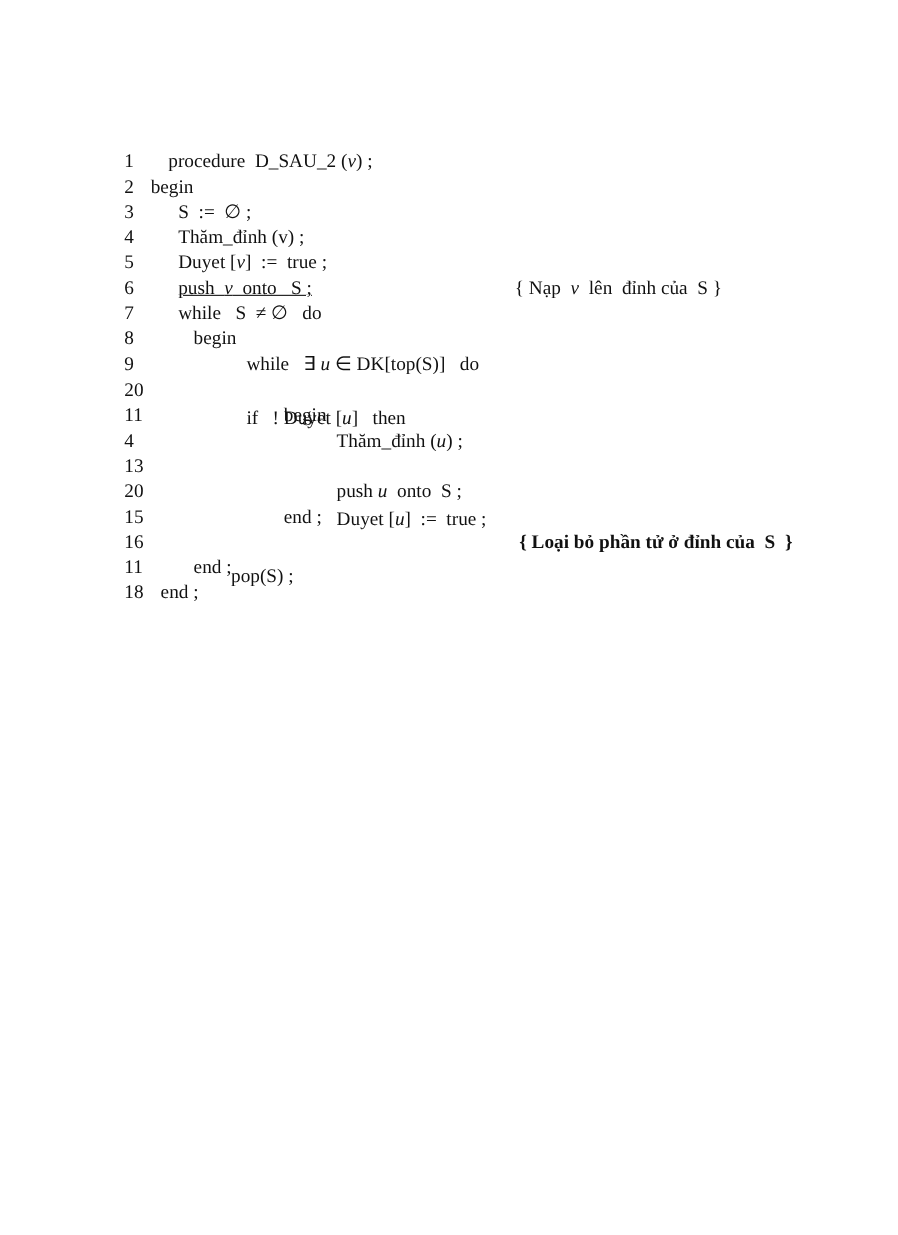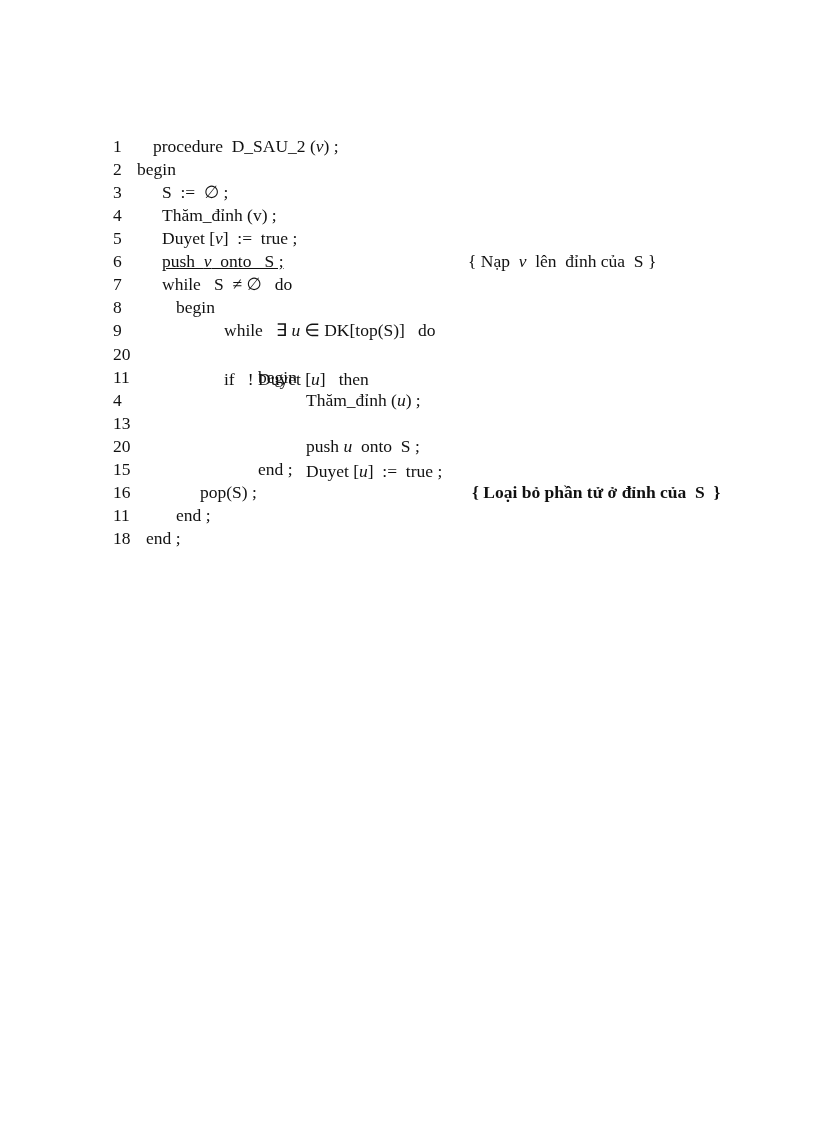--- a/index.html
+++ b/index.html
@@ -24,16 +24,16 @@
     <div class="line" style="top: 115.3px;"><span class="num">6</span><span class="txt" style="left: 162px; text-decoration: underline;">push  <i>v</i>  onto   S ;</span><span class="cmt" style="left: 468px;">{ Nạp  <i>v</i>  lên  đỉnh của  S }</span></div>
     <div class="line" style="top: 138.36px;"><span class="num">7</span><span class="txt" style="left: 162px; text-align: center;">while   S  ≠ ∅   do</span></div>
     <div class="line" style="top: 161.42px;"><span class="num">8</span><span class="txt" style="left: 176px;">begin</span></div>
     <div class="line" style="top: 184.48px;"><span class="num">9</span><span class="txt" style="left: 224px;">while   ∃ <i>u</i> ∈ DK[top(S)]   do</span></div>
     <div class="line" style="top: 207.54px;"><span class="num">20</span><span class="txt" style="left: 224px; margin-top: 25px;">if   ! Duyet [<i>u</i>]   then</span></div>
     <div class="line" style="top: 230.6px;"><span class="num">11</span><span class="txt" style="left: 258px;">begin</span></div>
     <div class="line" style="top: 253.66px;"><span class="num">4</span><span class="txt" style="left: 306px;">Thăm_đỉnh (<i>u</i>) ;</span></div>
     <div class="line" style="top: 276.72px;"><span class="num">13</span><span class="txt" style="left: 306px; margin-top: 48px;">Duyet [<i>u</i>]  :=  true ;</span></div>
     <div class="line" style="top: 299.78px;"><span class="num">20</span><span class="txt" style="left: 306px;">push <i>u</i>  onto  S ;</span></div>
     <div class="line" style="top: 322.84px;"><span class="num">15</span><span class="txt" style="left: 258px;">end ;</span></div>
-    <div class="line" style="top: 345.9px;"><span class="num">16</span><span class="txt" style="left: 200px;">pop(S) ;</span><span class="cmt" style="left: 472px; font-weight: bold;">{ Loại bỏ phần tử ở đỉnh của  S  }</span></div>
+    <div class="line" style="top: 345.9px;"><span class="num">16</span><span class="txt" style="left: 210px; margin-top: 31px;">pop(S) ;</span><span class="cmt" style="left: 472px; font-weight: bold;">{ Loại bỏ phần tử ở đỉnh của  S  }</span></div>
     <div class="line" style="top: 368.96px;"><span class="num">11</span><span class="txt" style="left: 176px;">end ;</span></div>
     <div class="line" style="top: 392.02px;"><span class="num">18</span><span class="txt" style="left: 146px;">end ;</span></div>
   </div>
 
 </body></html>

